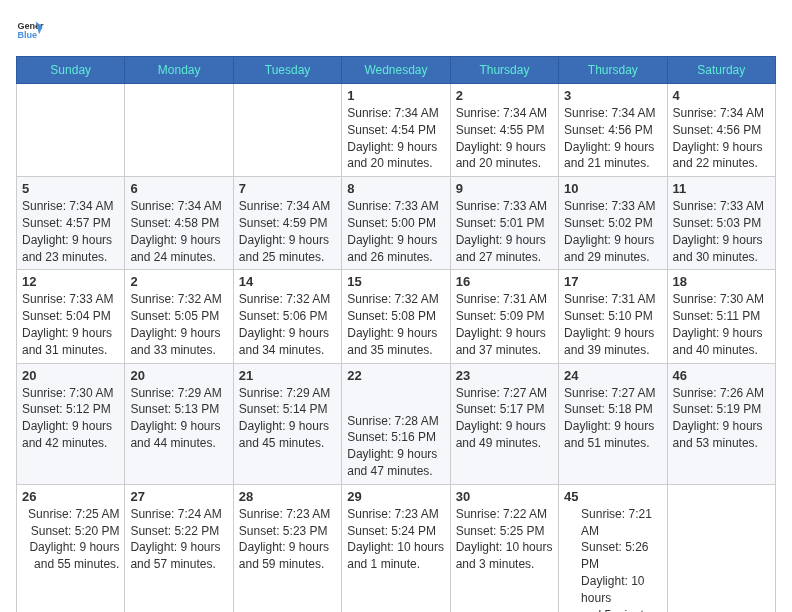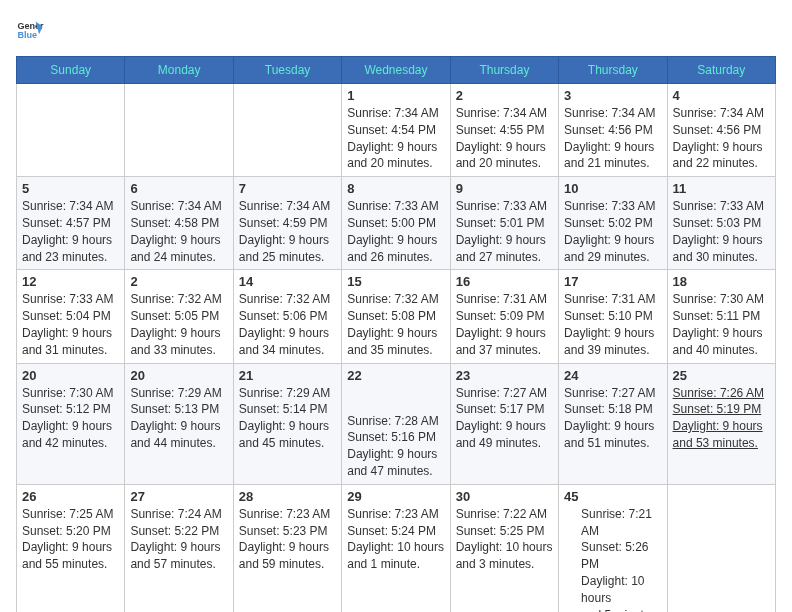--- a/index.html
+++ b/index.html
@@ -277,31 +277,31 @@
 and 49 minutes.</div>
         </td>
         <td>
           <span class="day-number">24</span>
           <div class="day-info" style="white-space: pre-line;">Sunrise: 7:27 AM
 Sunset: 5:18 PM
 Daylight: 9 hours
 and 51 minutes.</div>
         </td>
         <td>
-          <span class="day-number">25</span>
-          <div class="day-info" style="white-space: pre-line; text-decoration: underline;">Sunrise: 7:26 AM
+          <span class="day-number">46</span>
+          <div class="day-info" style="white-space: pre-line;">Sunrise: 7:26 AM
 Sunset: 5:19 PM
 Daylight: 9 hours
 and 53 minutes.</div>
         </td>
       </tr>
       <tr>
         <td>
           <span class="day-number">26</span>
-          <div class="day-info" style="white-space: pre-line;">Sunrise: 7:25 AM
+          <div class="day-info" style="white-space: pre-line; text-align: right;">Sunrise: 7:25 AM
 Sunset: 5:20 PM
 Daylight: 9 hours
 and 55 minutes.</div>
         </td>
         <td>
           <span class="day-number">27</span>
           <div class="day-info" style="white-space: pre-line;">Sunrise: 7:24 AM
 Sunset: 5:22 PM
 Daylight: 9 hours
 and 57 minutes.</div>

